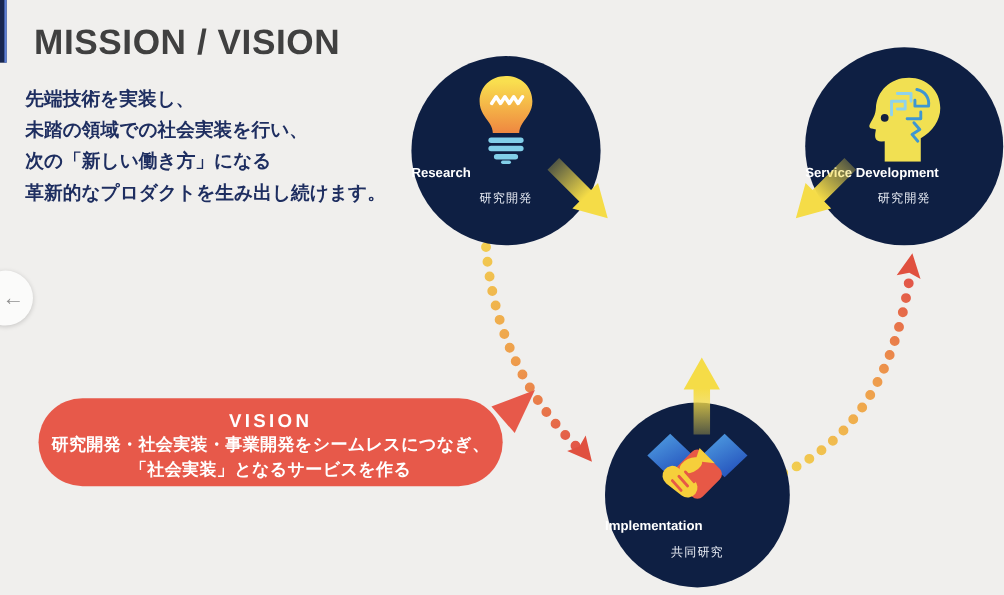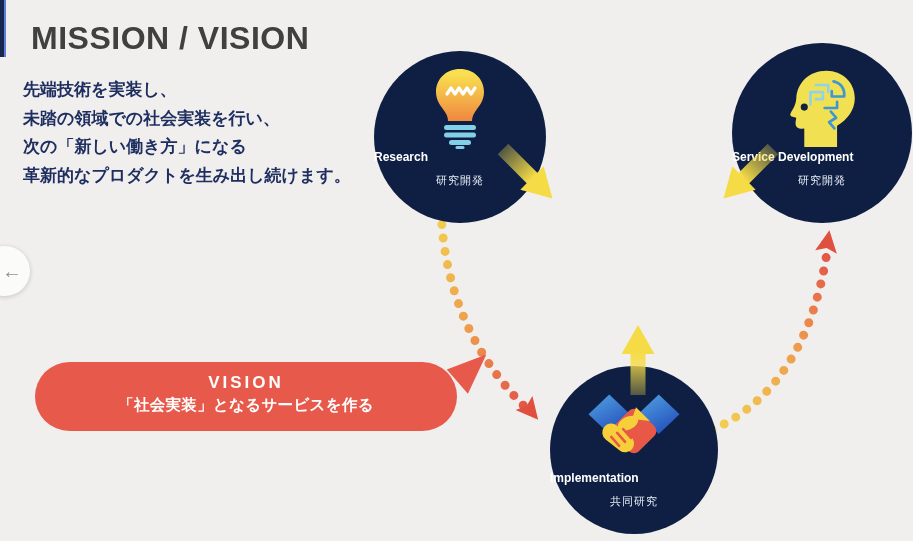--- a/index.html
+++ b/index.html
@@ -41,21 +41,21 @@
   .node-research .node-en{top:99px;}  .node-research .node-ja{top:122px;}
   .node-service .node-en{top:107px;}  .node-service .node-ja{top:130px;}
   .node-implementation .node-en{top:105px;}  .node-implementation .node-ja{top:128px;}
   .node-icon{left:50%;transform:translateX(-50%);}
   .node-research .node-icon{top:16px;}
   .node-service .node-icon{top:26px;}
   .node-implementation .node-icon{top:27px;}
 
   
   .vision-bubble{
-    left:35px;top:362px;width:422px;height:69px;border-radius:42px;
+    left:35px;top:362px;width:422px;height:80px;border-radius:42px;
     background:#e7594a;z-index:5;color:#fff;text-align:center;
   }
   .vision-tail{
     left:444px;top:351px;width:46px;height:44px;background:#e7594a;z-index:5;
     clip-path:polygon(6% 42%,92% 8%,52% 97%);
   }
   .vision-label{margin-top:11px;font-size:17px;font-weight:700;letter-spacing:3px;}
   .vision-line{font-size:15.5px;font-weight:700;line-height:23px;letter-spacing:.3px;}
   .vision-line:first-of-type{margin-top:3px;}
 
@@ -170,20 +170,21 @@
       </linearGradient>
     </defs>
     <polygon points="0,-7.5 41,-7.5 41,-16.5 70,0 41,16.5 41,7.5 0,7.5" fill="url(#agrad)" transform="translate(503,149) rotate(45)"></polygon>
     <polygon points="0,-7.5 41,-7.5 41,-16.5 70,0 41,16.5 41,7.5 0,7.5" fill="url(#agrad)" transform="translate(773,149) rotate(135)"></polygon>
     <polygon points="0,-7.5 41,-7.5 41,-16.5 70,0 41,16.5 41,7.5 0,7.5" fill="url(#agrad)" transform="translate(638,395) rotate(-90)"></polygon>
   </svg>
 
   <div class="abs vision-tail"></div>
   <div class="abs vision-bubble">
     <div class="vision-label">VISION</div>
+    <div class="vision-line">研究開発・社会実装・事業開発をシームレスにつなぎ、</div>
     <div class="vision-line">「社会実装」となるサービスを作る</div>
   </div>
 
   <button class="abs prev-btn">
     <span>←</span>
   </button>
 
 </div>
 
 </body></html>

